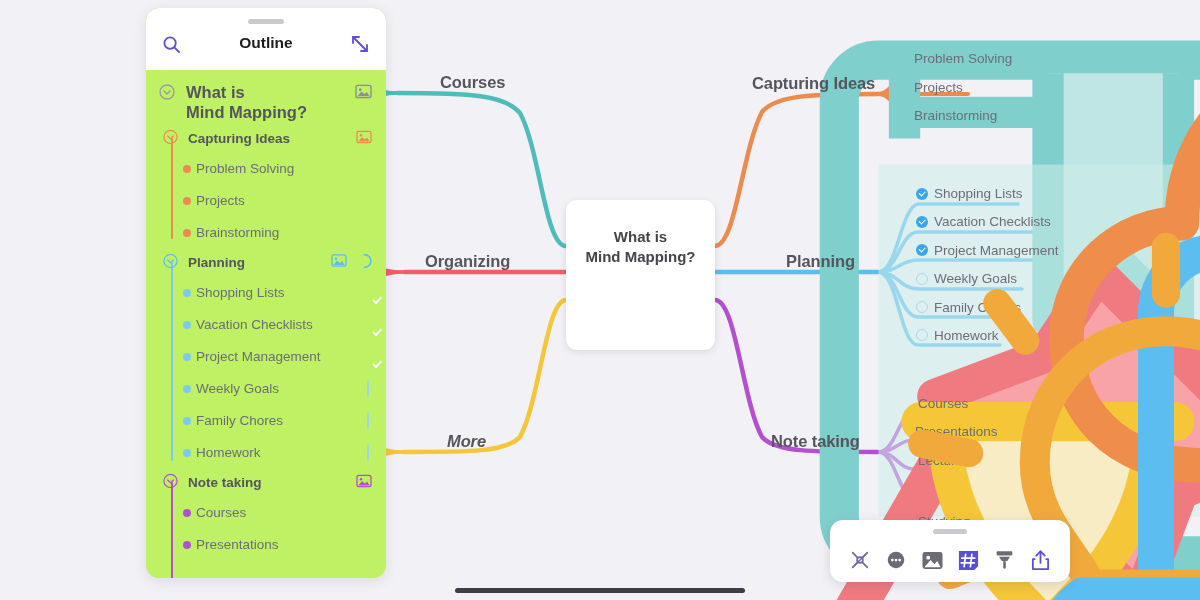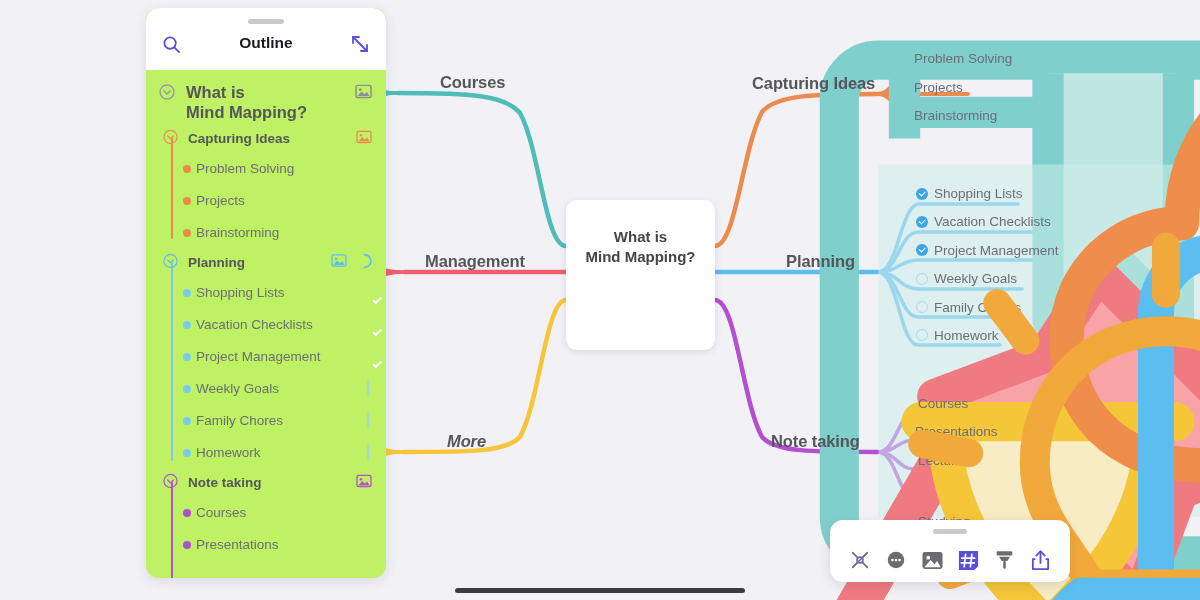--- a/index.html
+++ b/index.html
@@ -289,21 +289,21 @@
     <div class="branch-icon" style="left:792px; top:378px;">
       <svg width="48" height="48" viewBox="0 0 48 48" fill="none">
         <path d="M34 6 L42 14 L18 38 L7 41 L10 30 Z" fill="#f0d5f7" stroke="#b44fd0" stroke-width="2.6" stroke-linejoin="round"></path>
         <path d="M30 10 L38 18" stroke="#b44fd0" stroke-width="2.4"></path>
         <path d="M10 30 L18 38" stroke="#b44fd0" stroke-width="2.4"></path>
         <path d="M14 26 L22 34 M19 21 L27 29 M24 16 L32 24" stroke="#b44fd0" stroke-width="1.8"></path>
       </svg>
     </div>
 
     <div class="node-label branch-label" style="left:440px; top:73px;">Courses</div>
-    <div class="node-label branch-label" style="left:425px; top:252px;">Management</div>
+    <div class="node-label branch-label" style="left:425px; top:252px;">Organizing</div>
     <div class="node-label branch-label" style="left:447px; top:432px;font-style:italic;">More</div>
     <div class="node-label branch-label" style="left:752px; top:74px;">Capturing Ideas</div>
     <div class="node-label branch-label" style="left:786px; top:252px;">Planning</div>
     <div class="node-label branch-label" style="left:771px; top:432px;">Note taking</div>
 
     <div class="leaf-label" style="left:914px; top:51px;">Problem Solving</div>
     <div class="leaf-label" style="left:914px; top:80px;">Projects</div>
     <div class="leaf-label" style="left:914px; top:108px;">Brainstorming</div>
 
     <div class="map-check done" style="left:916px; top:188px;"></div>

